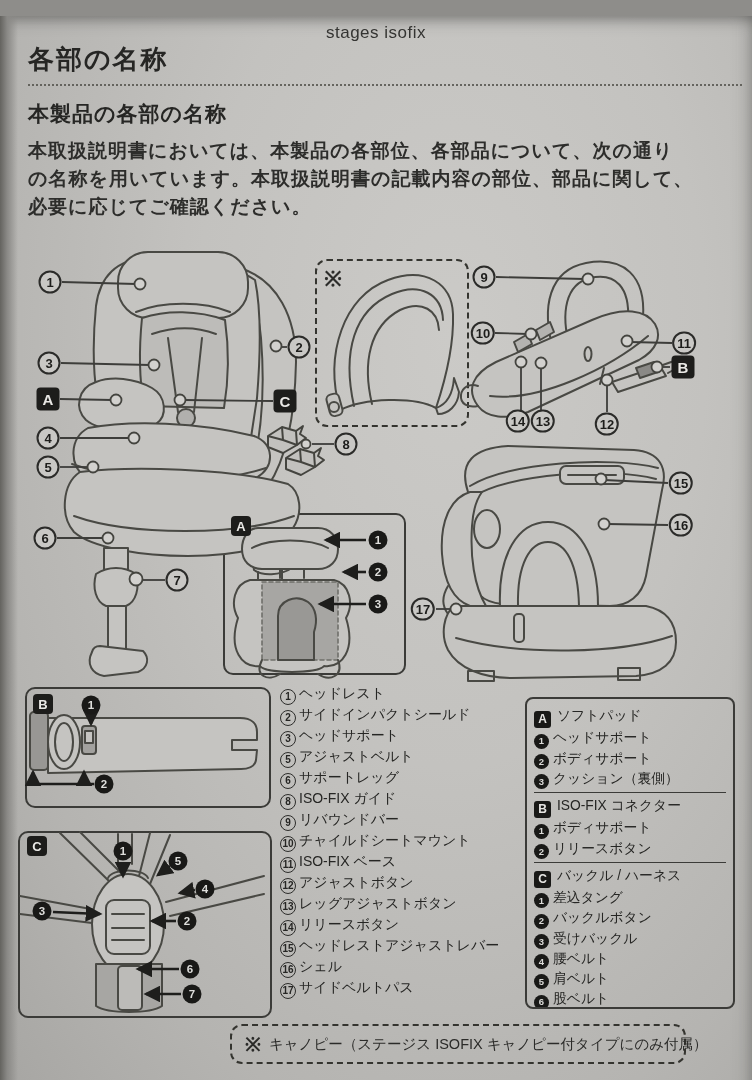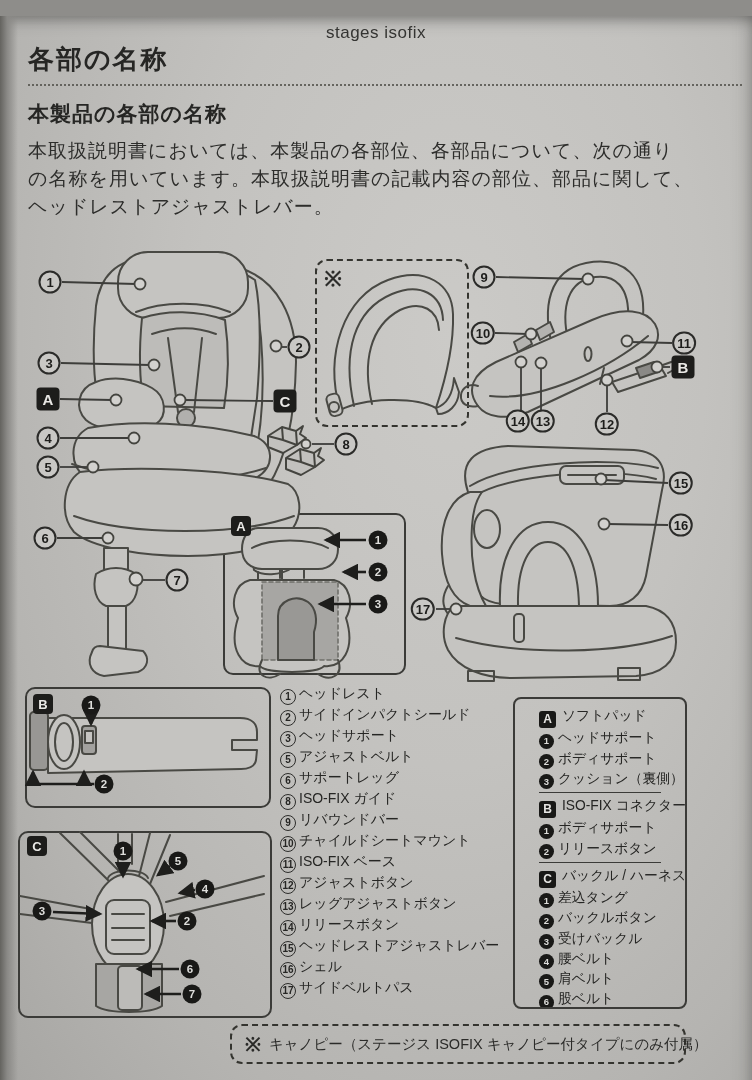--- a/index.html
+++ b/index.html
@@ -13,21 +13,21 @@
     content:"";position:absolute;left:0;top:0;bottom:0;width:18px;z-index:40;pointer-events:none;
     background:linear-gradient(90deg,#64635f 0%,#8a8986 40%,rgba(170,169,166,0) 100%);
   }
   .abs{position:absolute;}
   
   .brand{left:0;right:0;top:7px;text-align:center;font-size:17px;letter-spacing:.5px;color:#343432;}
   .pgtitle{left:28px;top:26px;font-size:26px;font-weight:600;letter-spacing:2px;color:#262624;}
   .dotrule{left:28px;top:68px;width:714px;height:0;border-top:2.5px dotted #56554f;opacity:.85;}
   .subhead{left:28px;top:84px;font-size:21px;font-weight:700;letter-spacing:1px;color:#262624;}
   #intro{left:28px;top:121px;width:712px;}
-  .intro-line{font-size:19px;line-height:28px;letter-spacing:1px;white-space:nowrap;color:#2d2d2b;}
+  .intro-line{font-size:19px;line-height:28px;letter-spacing:1px;white-space:nowrap;color:#2d2d2b;font-weight:bold;}
   
   .dashframe{border:2.6px dashed #34342f;border-radius:12px;background:transparent;}
   .solidframe{border:2.6px solid #3b3b38;border-radius:10px;background:transparent;}
   #canopy-box{left:315px;top:243px;width:150px;height:164px;}
   #insetA{left:223px;top:497px;width:179px;height:158px;}
   #insetB{left:25px;top:671px;width:242px;height:117px;}
   #insetC{left:18px;top:815px;width:250px;height:183px;}
   .canopy-mark{left:333px;top:262px;transform:translate(-50%,-50%);font-size:21px;font-weight:700;color:#2c2c2a;}
   
   .co{position:absolute;min-width:23px;height:23px;border:2px solid #2b2b29;border-radius:13px;
@@ -45,22 +45,22 @@
   #parts-list li{line-height:19.3px;font-size:14px;white-space:nowrap;color:#262624;}
   .ncirc{display:inline-flex;min-width:16px;height:16px;border:1.4px solid #2d2d2b;border-radius:9px;
       font-size:10px;font-weight:600;align-items:center;justify-content:center;margin-right:3px;
       padding:0 1px;box-sizing:border-box;vertical-align:-2px;line-height:1;background:transparent;}
   .ndot{display:inline-flex;width:15px;height:15px;background:#191917;color:#dcdcd9;border-radius:50%;
       font-size:9.5px;font-weight:700;align-items:center;justify-content:center;margin-right:4px;
       vertical-align:-2px;line-height:1;}
   .nsq{display:inline-flex;width:17px;height:17px;background:#191917;color:#e6e5e2;border-radius:3px;
       font-size:12px;font-weight:700;align-items:center;justify-content:center;margin-right:6px;vertical-align:-3px;}
   
-  #detail-box{left:513px;top:681px;width:174px;height:312px;border:2.2px solid #3b3b38;border-radius:8px;
-      box-sizing:border-box;padding:4px 24px;background:transparent;overflow:hidden;}
+  #detail-box{left:525px;top:681px;width:210px;height:312px;border:2.2px solid #3b3b38;border-radius:8px;
+      box-sizing:border-box;padding:4px 7px;background:transparent;overflow:hidden;}
   .dsec{padding:3px 0;}
   .dsec + .dsec{border-top:1.7px solid #3b3b38;}
   .drow{line-height:19.6px;font-size:13.8px;white-space:nowrap;color:#262624;}
   .dsec ul{margin:0;padding:0;list-style:none;}
   
   #note-box{left:230px;top:1008px;width:456px;height:40px;border:2.6px dashed #34342f;border-radius:12px;
       box-sizing:border-box;display:flex;align-items:center;padding:0 13px;gap:8px;}
   #note-box .mark{font-size:19px;font-weight:700;}
   #note-box .txt{font-size:14.5px;white-space:nowrap;color:#2b2b29;}
 </style>
@@ -72,21 +72,21 @@
   <div class="abs brand">stages isofix</div>
   <div class="abs pgtitle">各部の名称</div>
   <div class="abs dotrule"></div>
   <div class="abs subhead">本製品の各部の名称</div>
   <div class="abs" id="intro">
 
       <div class="intro-line">本取扱説明書においては、本製品の各部位、各部品について、次の通り</div>
 
       <div class="intro-line">の名称を用いています。本取扱説明書の記載内容の部位、部品に関して、</div>
 
-      <div class="intro-line">ヘッドレストアジャストレバー。</div>
+      <div class="intro-line">必要に応じてご確認ください。</div>
     </div>
 
   <svg class="abs" style="left:0;top:0;z-index:10" width="752" height="1080" viewBox="0 0 752 1080">
     <defs>
       <marker id="arr" viewBox="0 0 10 10" refX="8.5" refY="5" markerWidth="6.5" markerHeight="6.5" orient="auto-start-reverse">
         <path d="M0,0 L10,5 L0,10 Z" fill="#1e1e1c"></path>
       </marker>
       <g id="isofixguide" stroke="#44443f" stroke-width="2" fill="#c2c1be" stroke-linejoin="round">
         <path d="M268,420 L282,411 L296,415 L297,429 L283,437 L268,431 Z"></path>
         <path fill="none" d="M282,411 L283,424 L297,429 M268,420 L283,424"></path>

